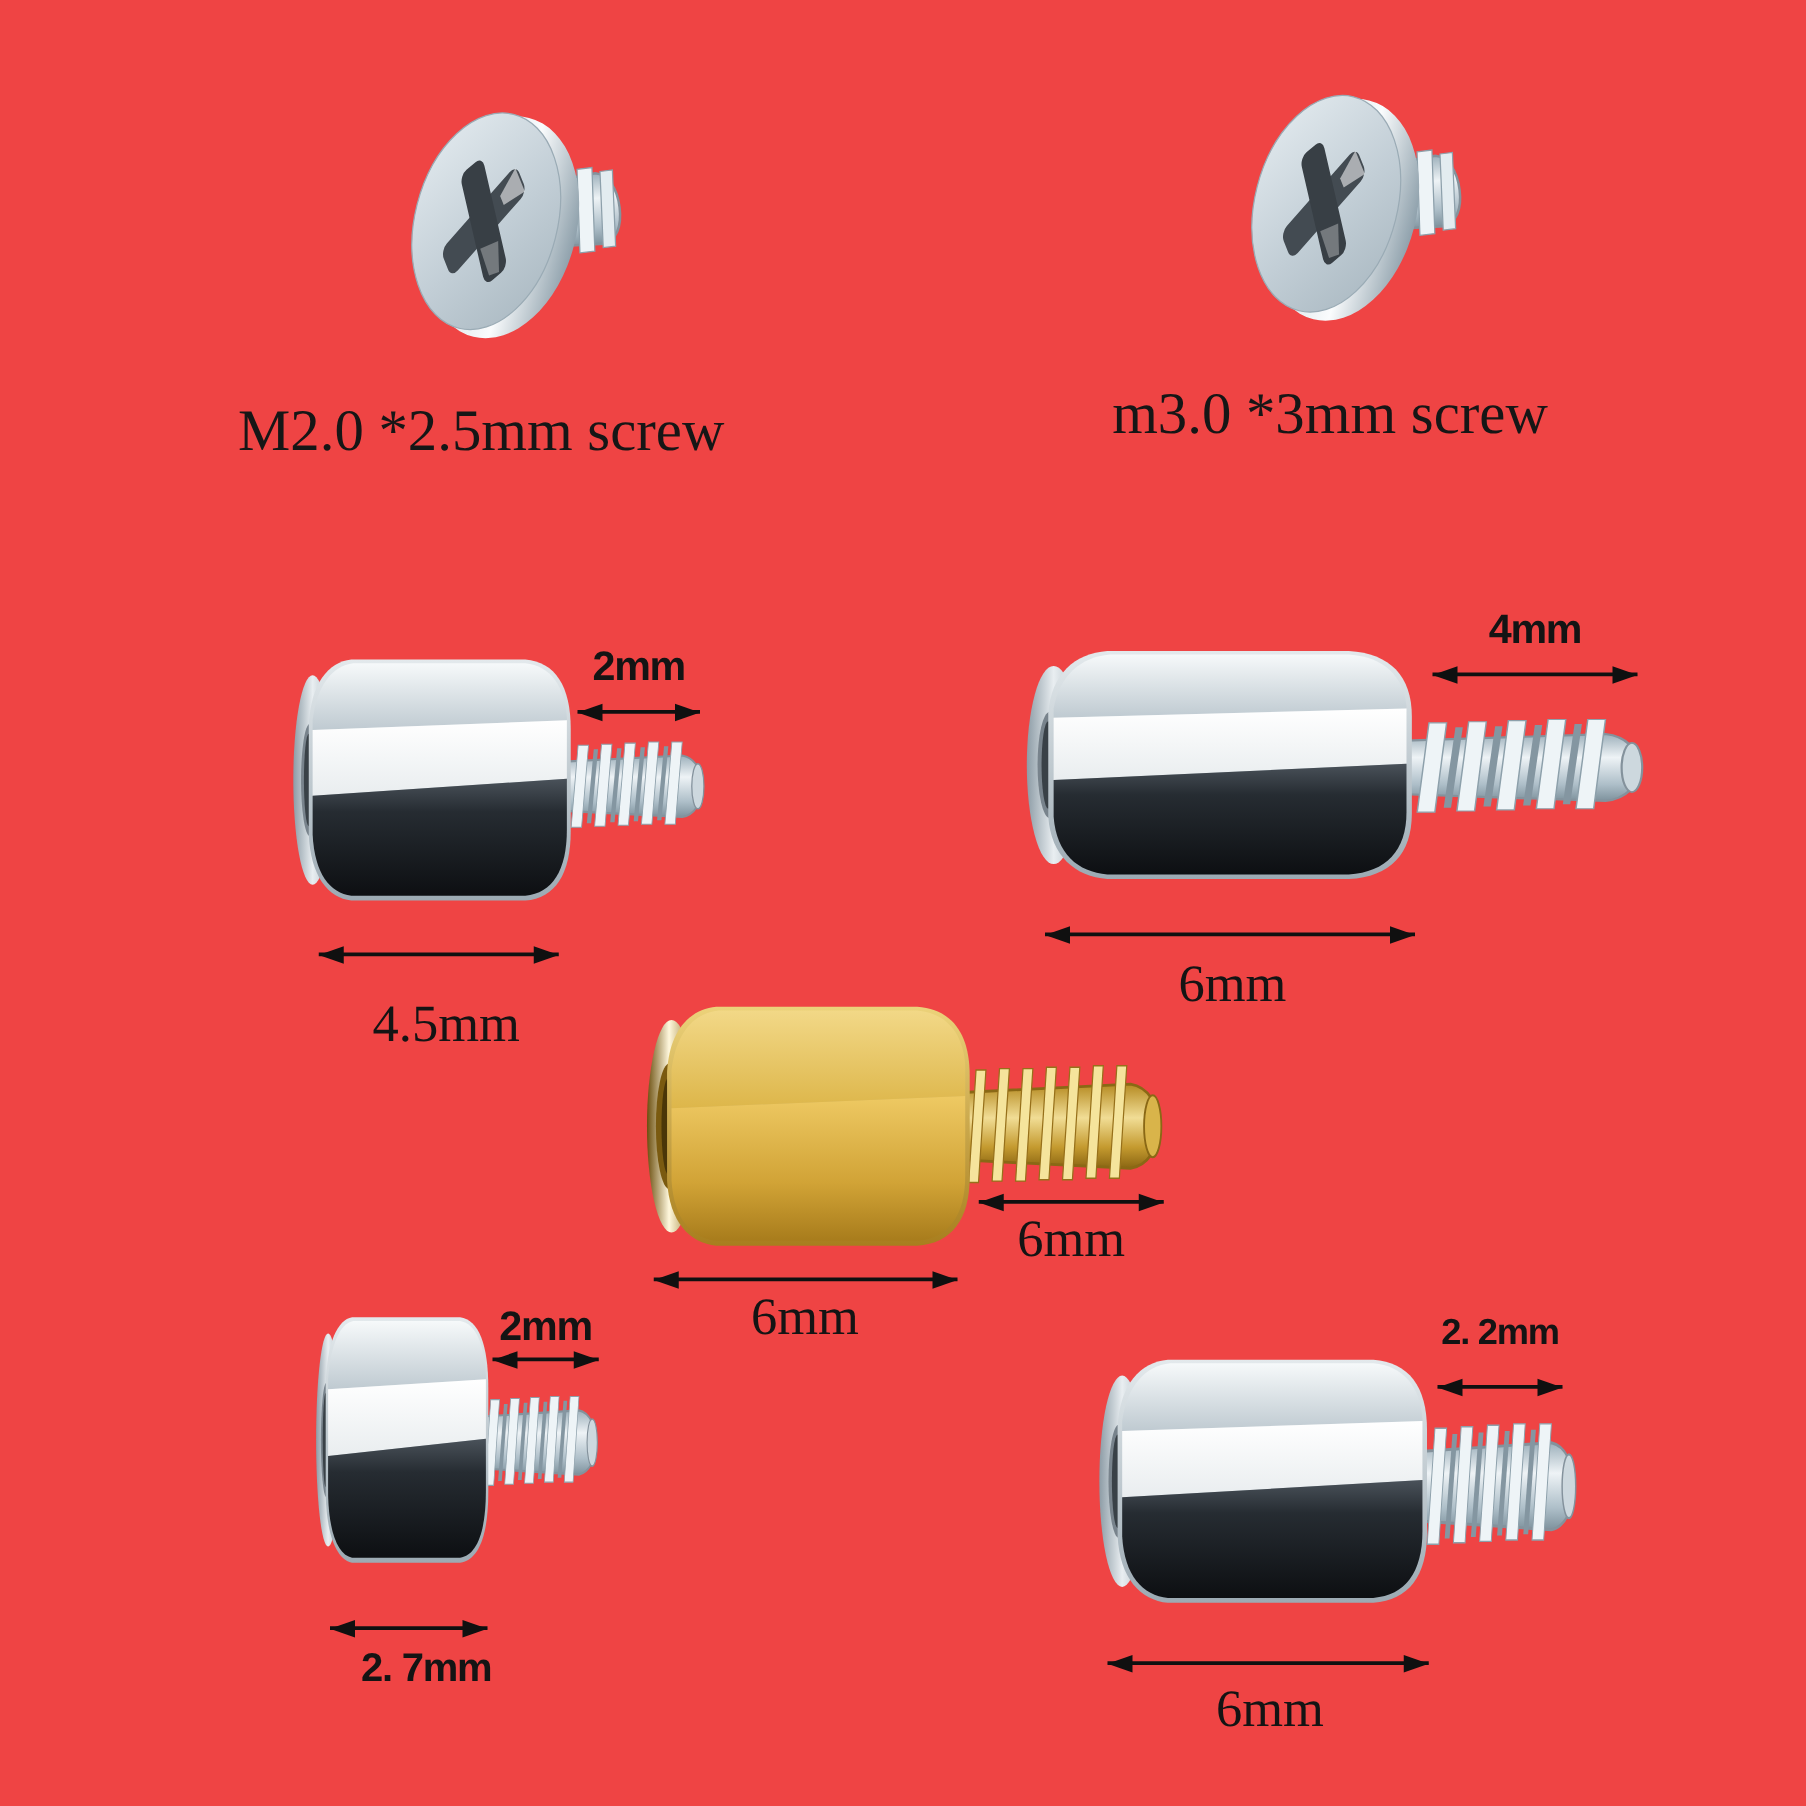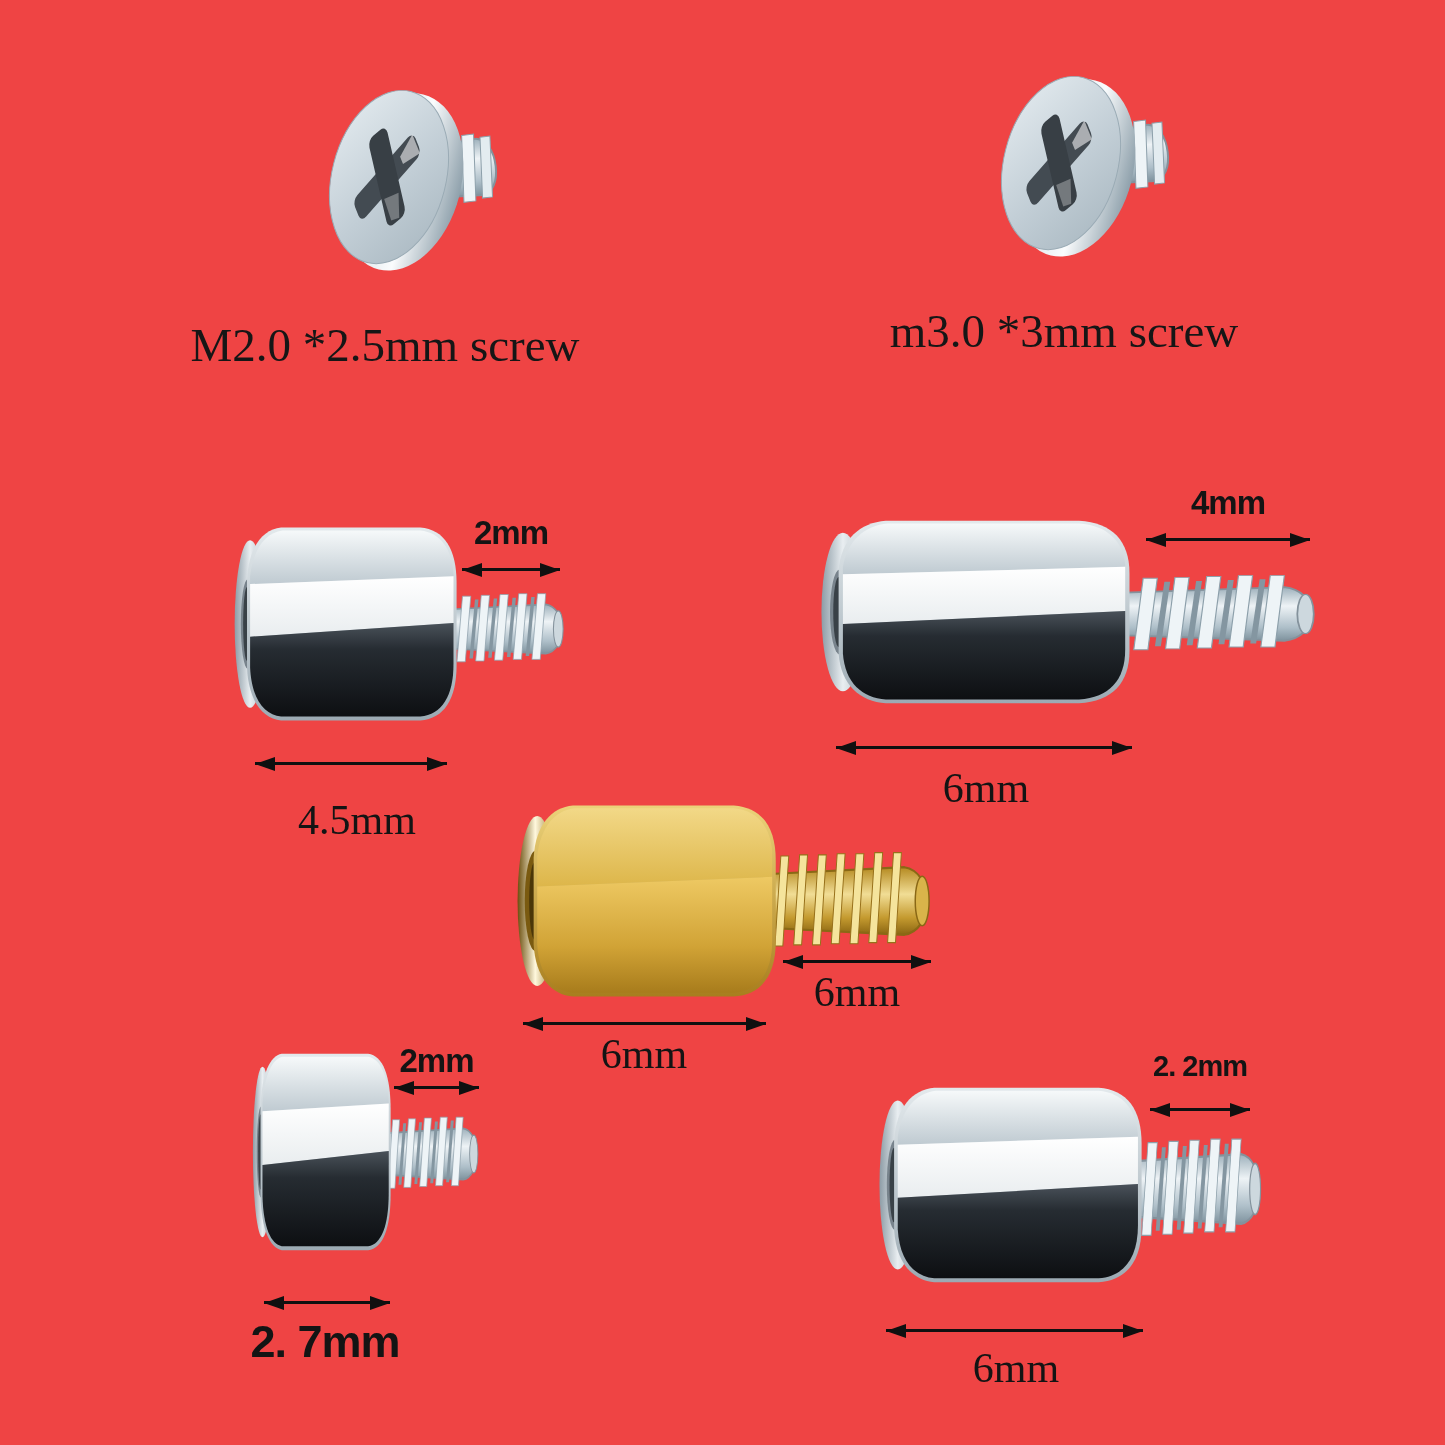--- a/index.html
+++ b/index.html
@@ -208,21 +208,21 @@
   <div>
     <svg class="photo" style="left:382px;top:1106px;width:100px;height:96px" viewBox="0 0 170 112" preserveAspectRatio="none">
       <use href="#silverThread"></use>
     </svg>
     <svg class="photo" style="left:250px;top:1038px;width:144px;height:228px" viewBox="0 0 300 230" preserveAspectRatio="none">
       <use href="#silverBody"></use>
     </svg>
     <div class="dim dim-sans" style="left:394px;top:1042px;width:85px">2mm</div>
     <div class="arrow" style="left:394px;top:1086px;width:85px"></div>
     <div class="arrow" style="left:264px;top:1301px;width:126px"></div>
-    <div class="dim dim-sans" style="left:250px;top:1316px;width:150px;font-size:45px">2. 7mm</div>
+    <div class="dim dim-sans" style="left:266px;top:1316px;width:150px;font-size:32px">2. 7mm</div>
   </div>
 
   <div>
     <svg class="photo" style="left:1134px;top:1124px;width:132px;height:130px" viewBox="0 0 170 112" preserveAspectRatio="none">
       <use href="#silverThread"></use>
     </svg>
     <svg class="photo" style="left:874px;top:1072px;width:274px;height:226px" viewBox="0 0 300 230" preserveAspectRatio="none">
       <use href="#silverBody"></use>
     </svg>
     <div class="dim dim-sans" style="left:1125px;top:1050px;width:150px;font-size:29px">2. 2mm</div>

